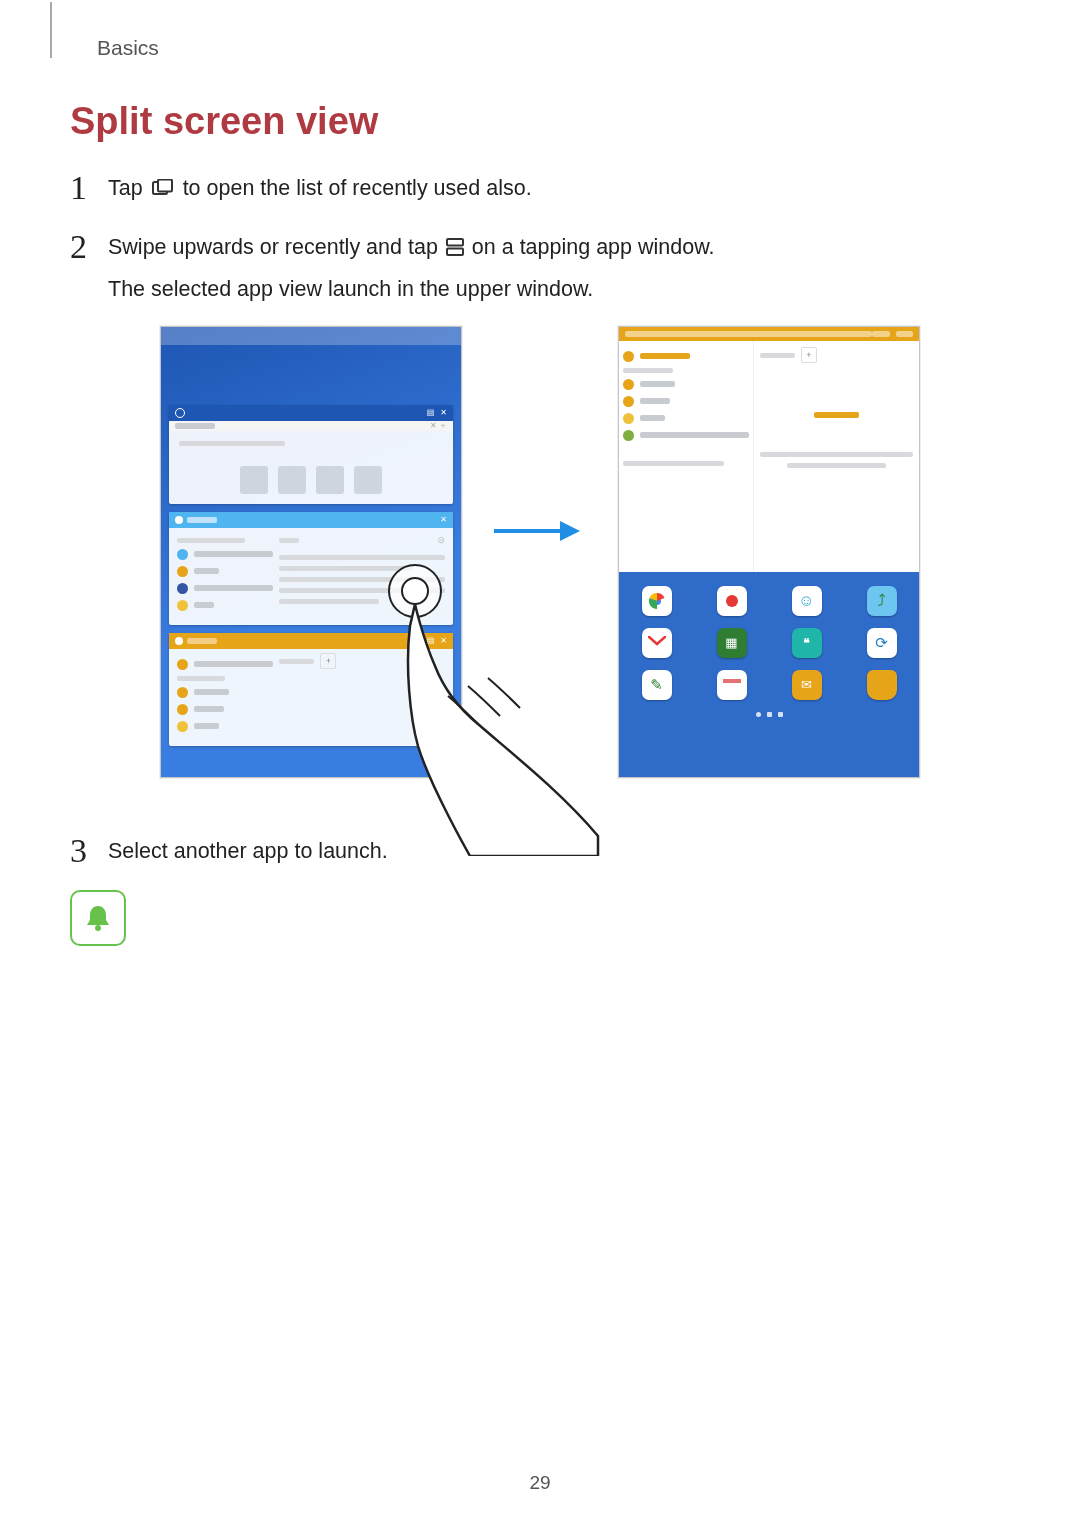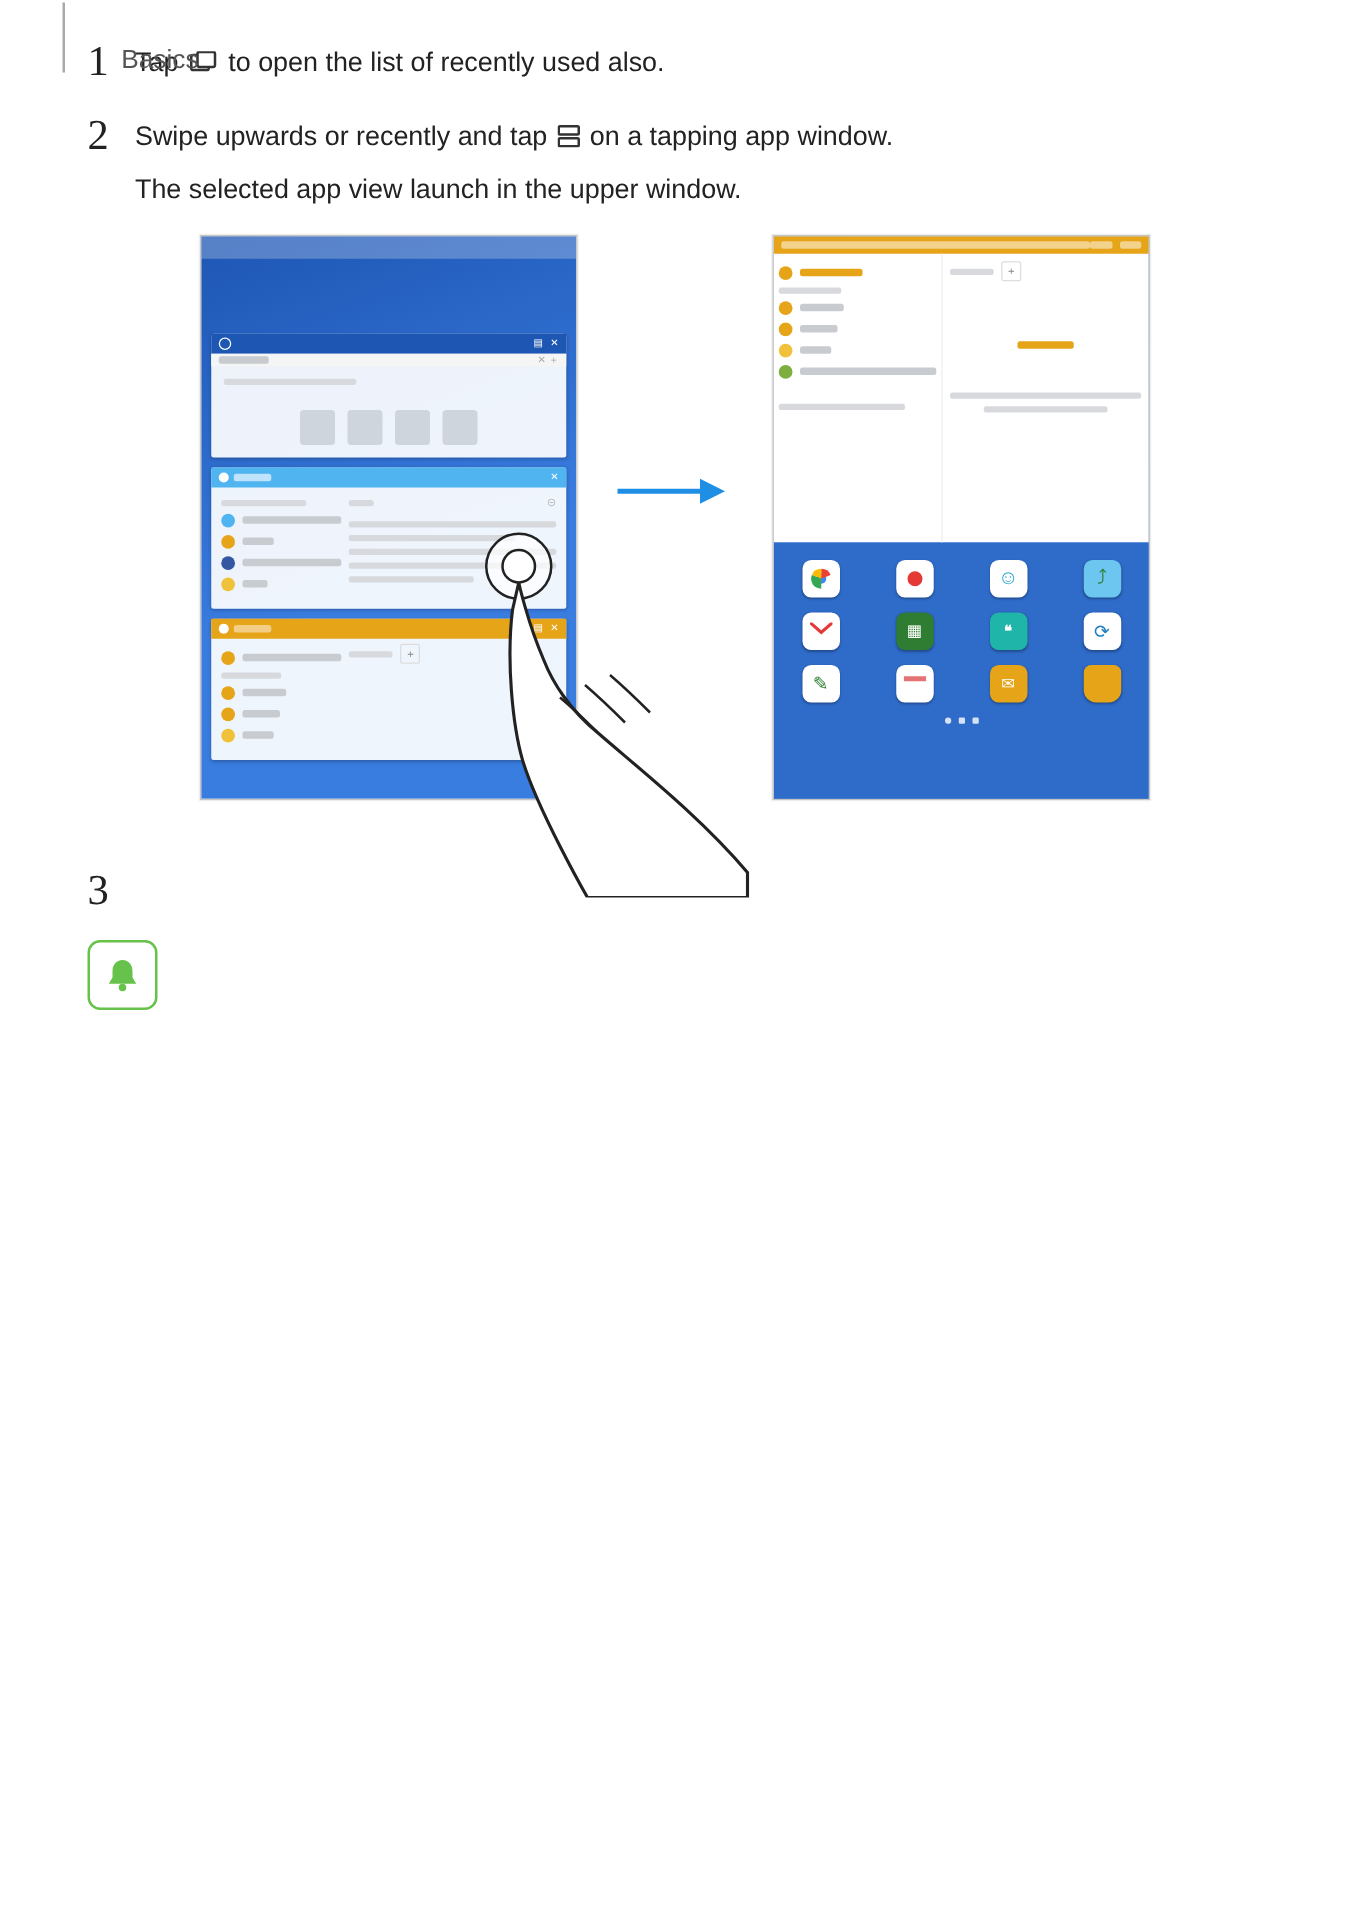--- a/index.html
+++ b/index.html
@@ -207,20 +207,21 @@
 </head>
 <body>
 
 <div class="page">
 
   <div class="header-tab">
     <div class="vline"></div>
     <div class="section-name">Basics</div>
   </div>
 
+  <h2 class="title">Split screen view</h2>
 
   <div class="step">
     <div class="num">1</div>
     <div class="body">
       <span>Tap </span>
       <span class="inline-icon">
         <svg width="24" height="18" viewBox="0 0 24 18">
           <rect x="2" y="3" width="14" height="12" rx="1.5" fill="none" stroke="#333" stroke-width="2"></rect>
           <rect x="7" y="0.5" width="14" height="12" rx="1.5" fill="#fff" stroke="#333" stroke-width="2"></rect>
         </svg>
@@ -483,24 +484,28 @@
               <span></span>
             </div>
         </div>
       </div>
 
     </div>
   </div>
 
   <div class="step">
     <div class="num">3</div>
+    <div class="body">
+      <span>Select another app to launch.</span>
+    </div>
   </div>
 
   <div class="note">
     <div class="note-icon">
       <svg width="32" height="32" viewBox="0 0 32 32">
         <path d="M16 4 C11 4 8 8 8 13 L8 18 L5 23 L27 23 L24 18 L24 13 C24 8 21 4 16 4 Z" fill="#66c24a"></path>
         <circle cx="16" cy="26" r="3" fill="#66c24a"></circle>
       </svg>
     </div>
   </div>
 
+  <div class="pagenum">29</div>
 </div>
 
 </body></html>

